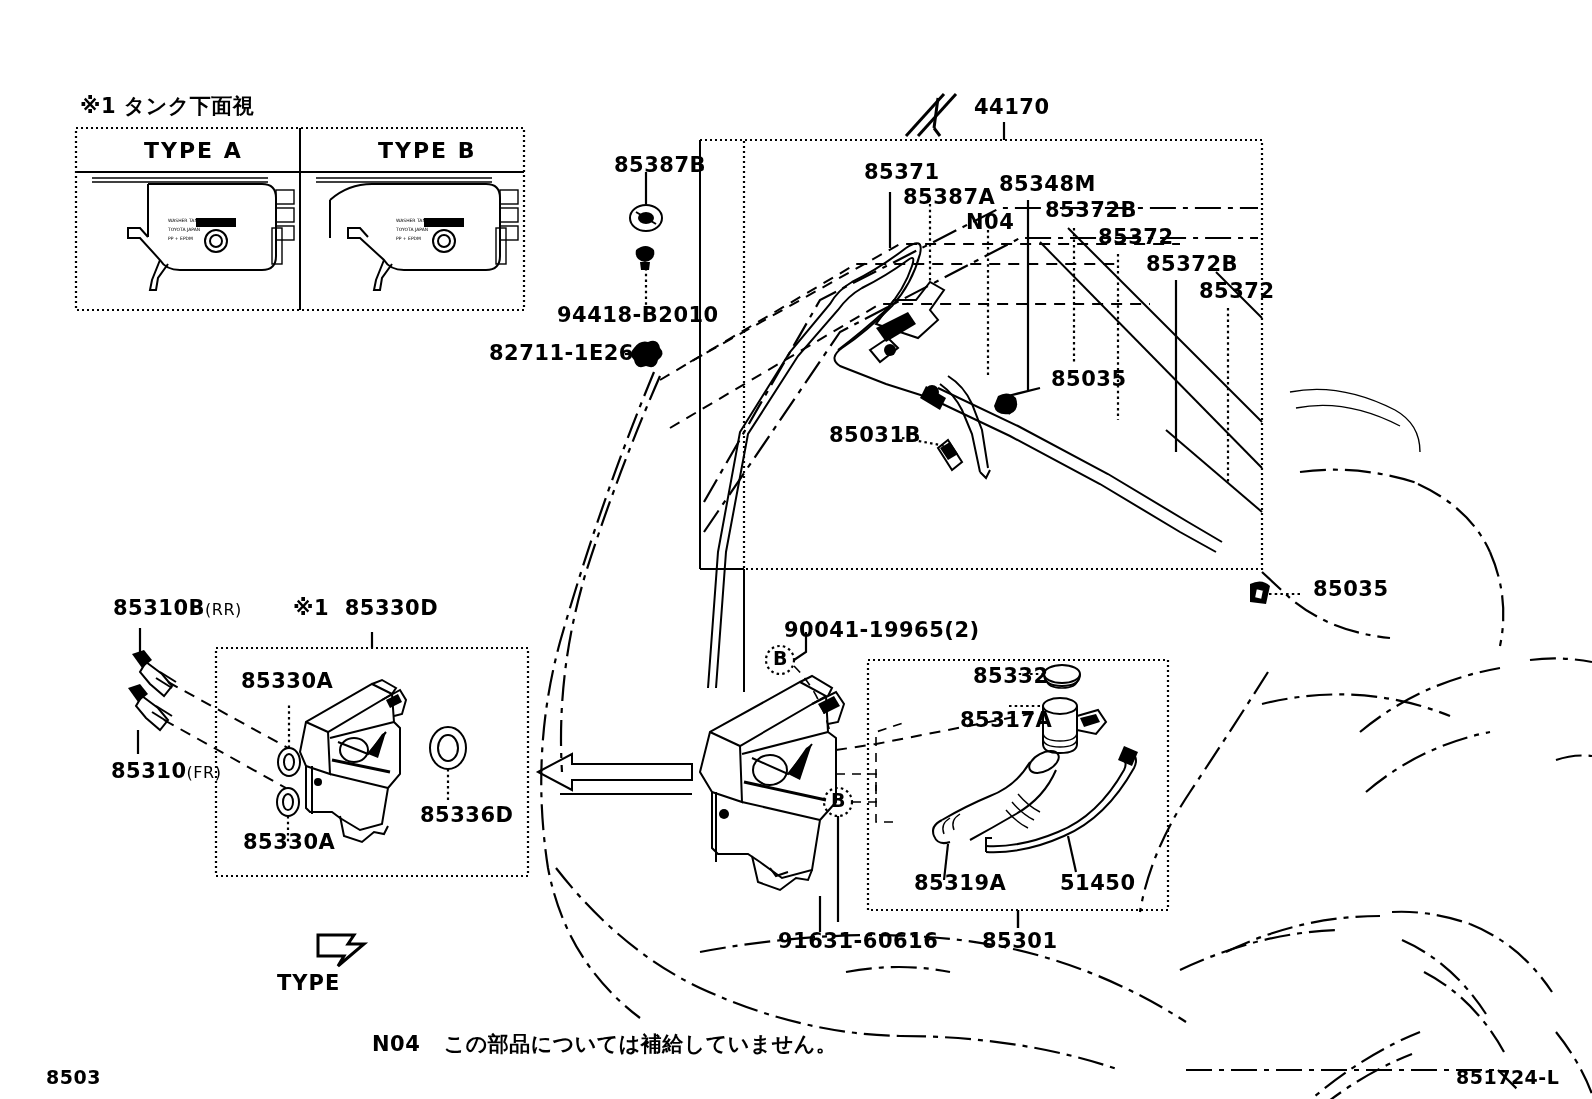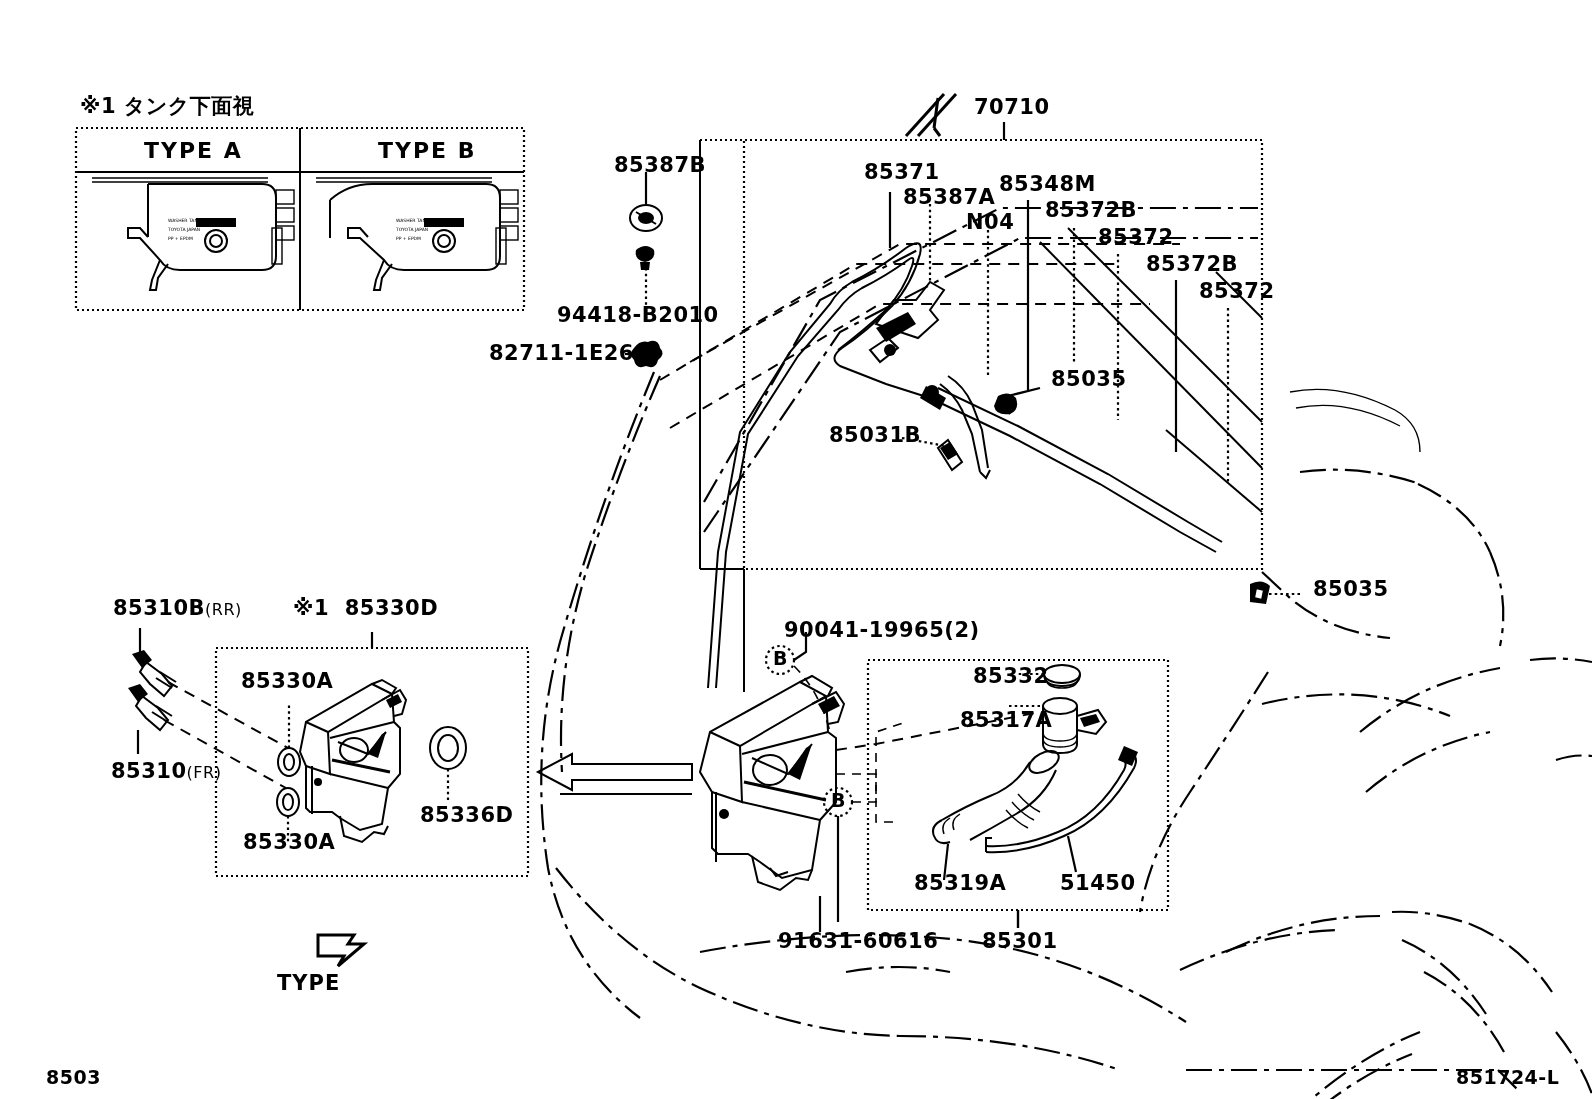--- a/index.html
+++ b/index.html
@@ -337,21 +337,21 @@
 
     <g>
       <path class="lnH" d="M318 903 L354 903 L348 912 L364 912 L338 934 L344 924 L318 924 Z"></path>
     </g>
   </svg>
 
   <div class="lbl jp" style="left:80px;top:64px;">※1  タンク下面視</div>
   <div class="lbl hdr" style="left:144px;top:108px;">TYPE A</div>
   <div class="lbl hdr" style="left:378px;top:108px;">TYPE B</div>
 
-  <div class="lbl" style="left:974px;top:65px;">70710</div>
+  <div class="lbl" style="left:974px;top:65px;">44170</div>
   <div class="lbl" style="left:614px;top:123px;text-align:right;">85387B</div>
   <div class="lbl" style="left:557px;top:273px;">94418-B2010</div>
   <div class="lbl" style="left:489px;top:311px;">82711-1E260</div>
   <div class="lbl" style="left:864px;top:130px;">85371</div>
   <div class="lbl" style="left:903px;top:155px;">85387A</div>
   <div class="lbl" style="left:966px;top:180px;">N04</div>
   <div class="lbl" style="left:999px;top:142px;">85348M</div>
   <div class="lbl" style="left:1045px;top:168px;">85372B</div>
   <div class="lbl" style="left:1098px;top:195px;">85372</div>
   <div class="lbl" style="left:1146px;top:222px;">85372B</div>
@@ -370,20 +370,21 @@
   <div class="lbl" style="left:784px;top:588px;">90041-19965(2)</div>
   <div class="lbl" style="left:778px;top:899px;">91631-60616</div>
   <div class="lbl" style="left:982px;top:899px;">85301</div>
   <div class="lbl" style="left:973px;top:634px;">85332</div>
   <div class="lbl" style="left:960px;top:678px;">85317A</div>
   <div class="lbl" style="left:914px;top:841px;">85319A</div>
   <div class="lbl" style="left:1060px;top:841px;">51450</div>
 
   <div class="lbl" style="left:277px;top:941px;letter-spacing:1px;">TYPE</div>
 
+  <div class="lbl note" style="left:372px;top:1002px;"><span>N04</span>&nbsp;&nbsp;&nbsp;<span>この部品については補給していません。</span></div>
 
   <div class="lbl corner" style="left:46px;top:1036px;text-align:center;">8503</div>
   <div class="lbl corner" style="left:1456px;top:1036px;">851724-L</div>
 
   <div class="lbl" style="left:773px;top:617px;font-size:19px;">B</div>
   <div class="lbl" style="left:831px;top:759px;font-size:19px;">B</div>
 
 </div>
 
 </body></html>

